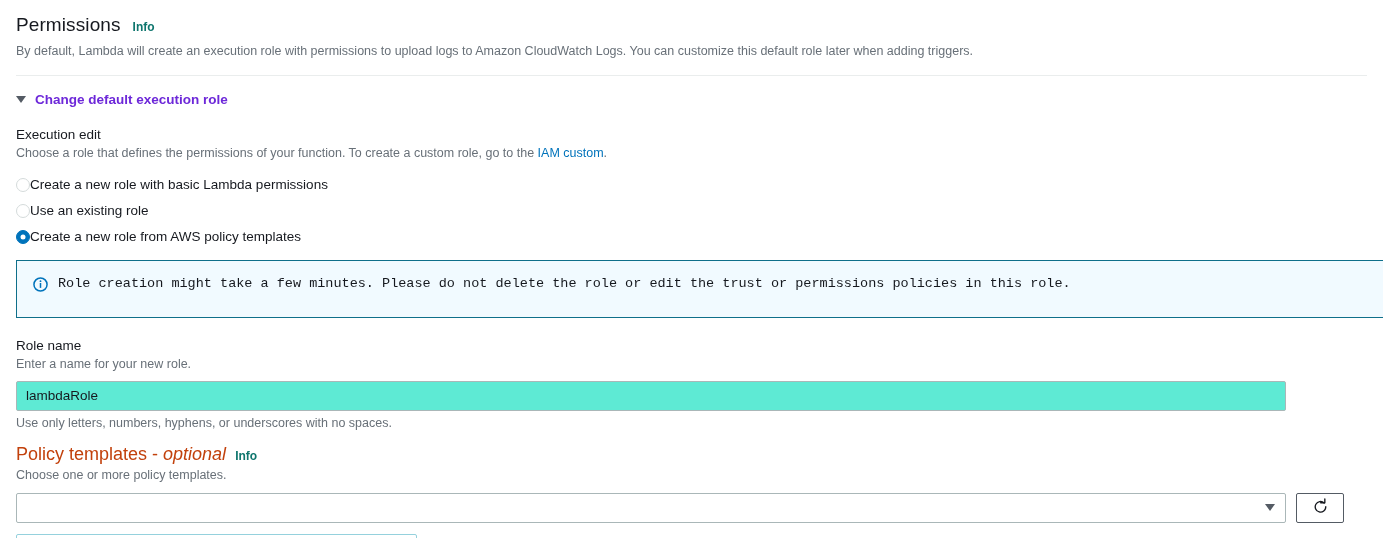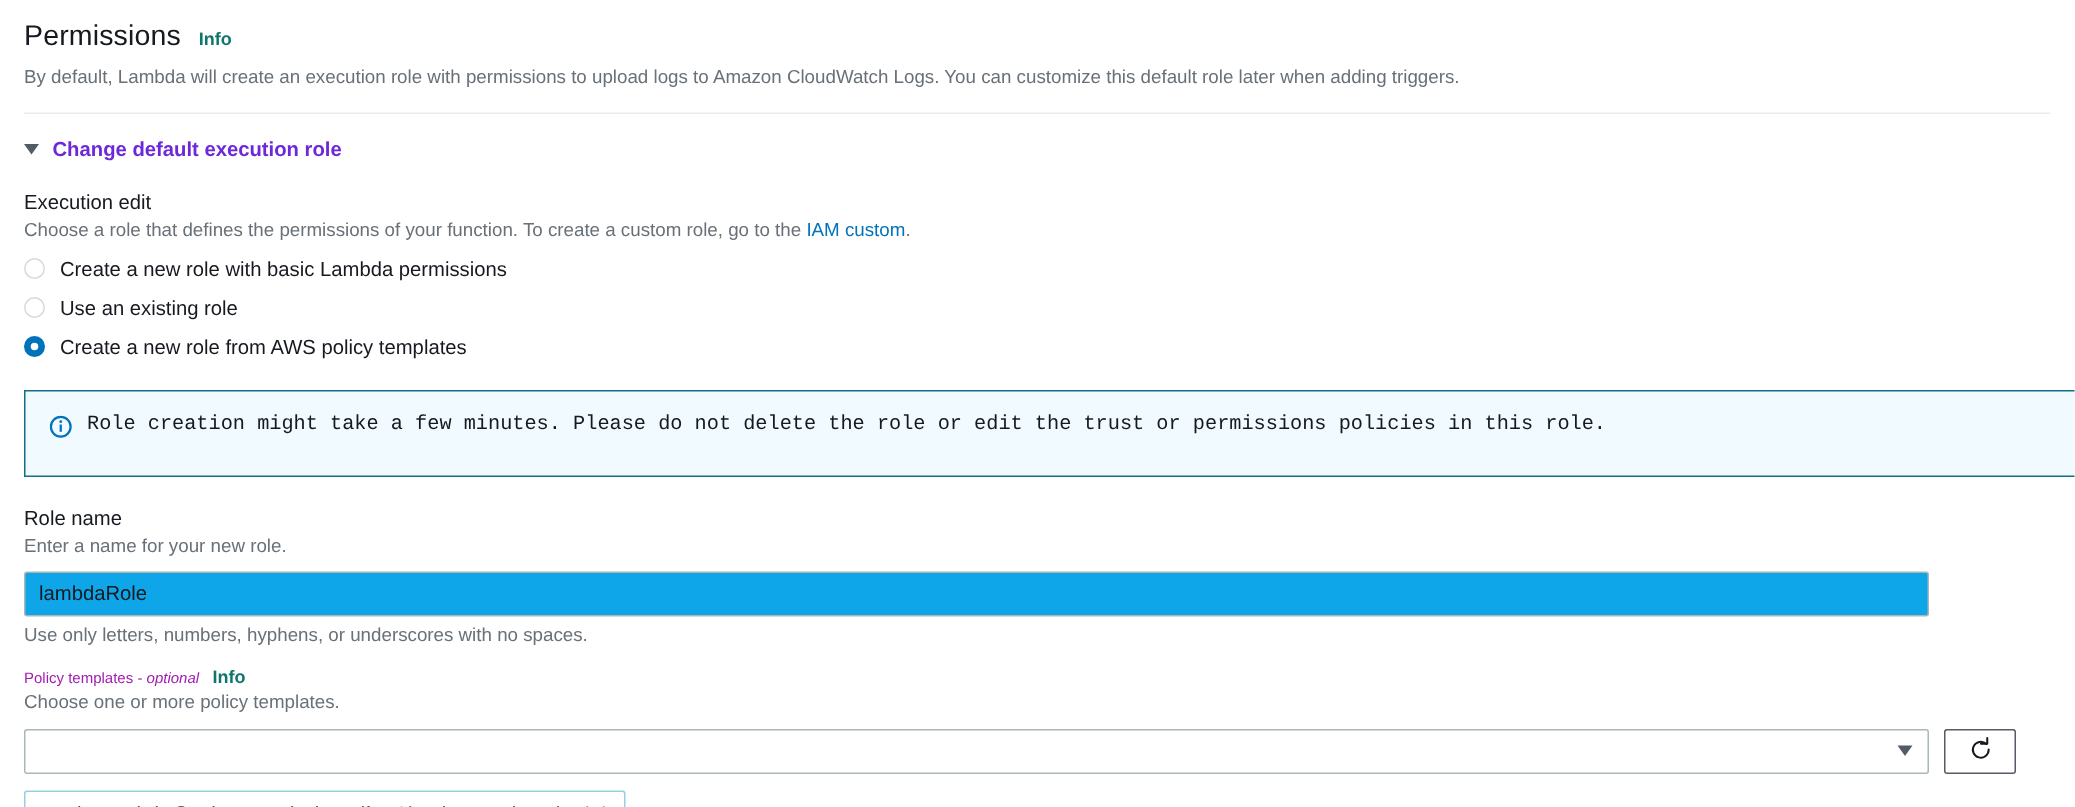--- a/index.html
+++ b/index.html
@@ -91,21 +91,22 @@
     text-decoration: none;
     cursor: pointer;
   }
 
   
   .radio-list {
     margin-top: 10px;
   }
   .radio-row {
     display: flex;
-    gap: 10px;
+    align-items: center;
+    gap: 0;
     height: 26px;
     cursor: pointer;
   }
   .radio {
     width: 14px;
     height: 14px;
     border-radius: 50%;
     border: 1.5px solid #d5dbdb;
     background: #ffffff;
     box-sizing: border-box;
@@ -160,43 +161,43 @@
   }
 
   
   .text-input {
     margin-top: 8px;
     width: 1270px;
     height: 30px;
     box-sizing: border-box;
     border: 1px solid #aab7b8;
     border-radius: 2px;
-    background: #0ea5e9;
+    background: #5eead4;
     padding: 0 9px;
     font-family: "Liberation Sans", sans-serif;
     font-size: 13.5px;
     color: #16191f;
     outline: none;
   }
   .helper-text {
     font-size: 12.5px;
     color: #687078;
     margin-top: 5px;
   }
 
   
   .label-row {
     display: flex;
     align-items: baseline;
     gap: 9px;
     margin-top: 14px;
   }
   .label-main {
-    font-size: 10px;
-    color: #a21caf;
+    font-size: 18px;
+    color: #c2410c;
   }
   .label-optional {
     font-style: italic;
   }
 
   .select-row {
     display: flex;
     align-items: center;
     gap: 10px;
     margin-top: 9px;

